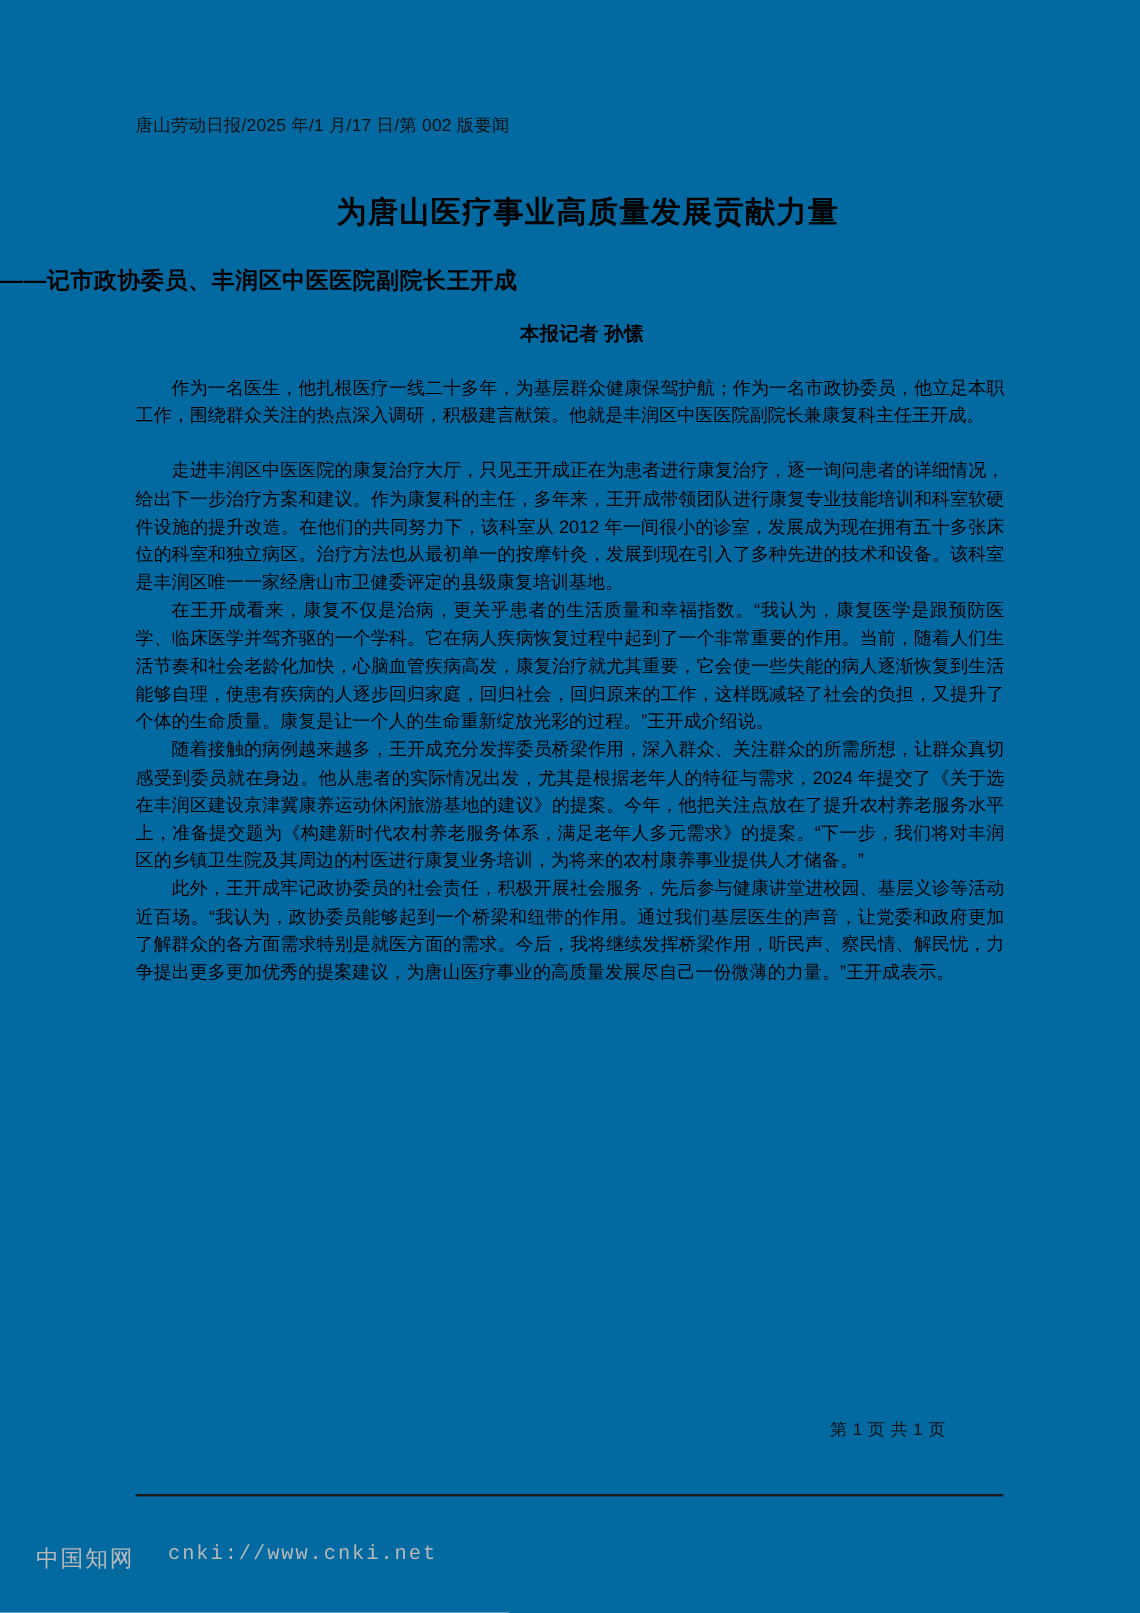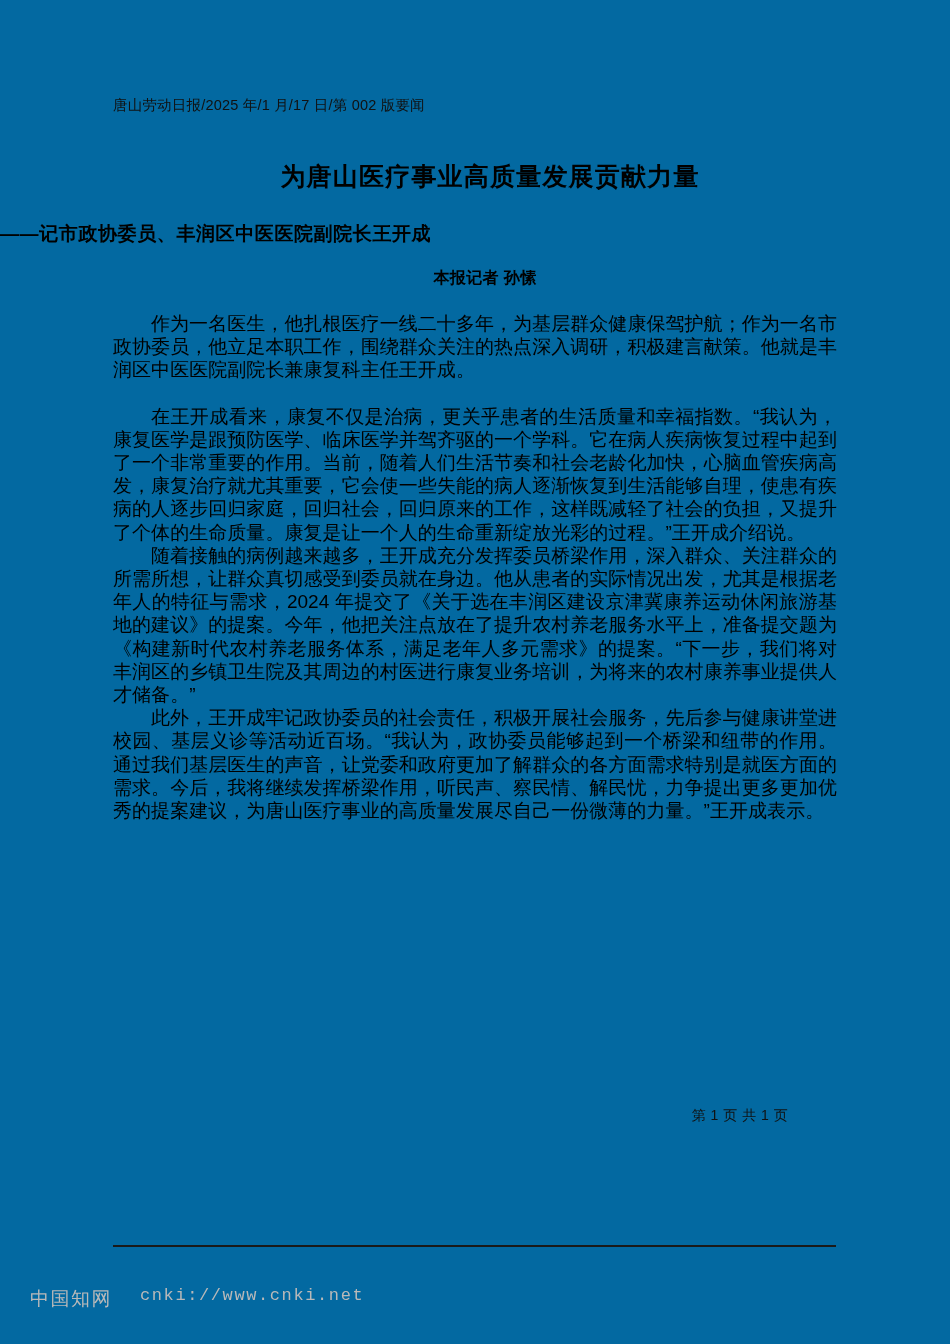--- a/index.html
+++ b/index.html
@@ -70,40 +70,40 @@
   }
 
   
   .body-col {
     position: absolute;
     left: 113px;
     top: 312px;
     width: 724px;
   }
   .para {
-    font-size: 19px;
+    font-size: 15px;
     line-height: 23.2px;
     text-align: justify;
     text-align-last: left;
     text-justify: inter-character;
     margin: 0;
     text-indent: 2em;
     color: #000;
     letter-spacing: 0.05px;
   }
   .para.gap-after {
     margin-bottom: 23px;
   }
 
   
   .page-footer {
     position: absolute;
     left: 0;
     right: 0;
-    top: 1107px;
+    top: 1183px;
     text-align: center;
     font-size: 14px;
     color: #111;
     letter-spacing: 0.5px;
   }
   .page-footer .inner {
     display: inline-block;
     margin-left: 530px;
   }
 
@@ -147,20 +147,21 @@
   <div class="source-line">唐山劳动日报/2025 年/1 月/17 日/第 002 版要闻</div>
 
   <div class="doc-title">为唐山医疗事业高质量发展贡献力量</div>
 
   <div class="doc-subtitle">——记市政协委员、丰润区中医医院副院长王开成</div>
 
   <div class="byline">本报记者  孙愫</div>
 
   <div class="body-col">
     <p class="para gap-after">作为一名医生，他扎根医疗一线二十多年，为基层群众健康保驾护航；作为一名市政协委员，他立足本职工作，围绕群众关注的热点深入调研，积极建言献策。他就是丰润区中医医院副院长兼康复科主任王开成。</p>
+    <p class="para">走进丰润区中医医院的康复治疗大厅，只见王开成正在为患者进行康复治疗，逐一询问患者的详细情况，给出下一步治疗方案和建议。作为康复科的主任，多年来，王开成带领团队进行康复专业技能培训和科室软硬件设施的提升改造。在他们的共同努力下，该科室从 2012 年一间很小的诊室，发展成为现在拥有五十多张床位的科室和独立病区。治疗方法也从最初单一的按摩针灸，发展到现在引入了多种先进的技术和设备。该科室是丰润区唯一一家经唐山市卫健委评定的县级康复培训基地。</p>
     <p class="para">在王开成看来，康复不仅是治病，更关乎患者的生活质量和幸福指数。“我认为，康复医学是跟预防医学、临床医学并驾齐驱的一个学科。它在病人疾病恢复过程中起到了一个非常重要的作用。当前，随着人们生活节奏和社会老龄化加快，心脑血管疾病高发，康复治疗就尤其重要，它会使一些失能的病人逐渐恢复到生活能够自理，使患有疾病的人逐步回归家庭，回归社会，回归原来的工作，这样既减轻了社会的负担，又提升了个体的生命质量。康复是让一个人的生命重新绽放光彩的过程。”王开成介绍说。</p>
     <p class="para">随着接触的病例越来越多，王开成充分发挥委员桥梁作用，深入群众、关注群众的所需所想，让群众真切感受到委员就在身边。他从患者的实际情况出发，尤其是根据老年人的特征与需求，2024 年提交了《关于选在丰润区建设京津冀康养运动休闲旅游基地的建议》的提案。今年，他把关注点放在了提升农村养老服务水平上，准备提交题为《构建新时代农村养老服务体系，满足老年人多元需求》的提案。“下一步，我们将对丰润区的乡镇卫生院及其周边的村医进行康复业务培训，为将来的农村康养事业提供人才储备。”</p>
     <p class="para">此外，王开成牢记政协委员的社会责任，积极开展社会服务，先后参与健康讲堂进校园、基层义诊等活动近百场。“我认为，政协委员能够起到一个桥梁和纽带的作用。通过我们基层医生的声音，让党委和政府更加了解群众的各方面需求特别是就医方面的需求。今后，我将继续发挥桥梁作用，听民声、察民情、解民忧，力争提出更多更加优秀的提案建议，为唐山医疗事业的高质量发展尽自己一份微薄的力量。”王开成表示。</p>
   </div>
 
   <div class="page-footer">
     <span class="inner">第 1 页  共 1 页</span>
   </div>
 
   <div class="rule"></div>

